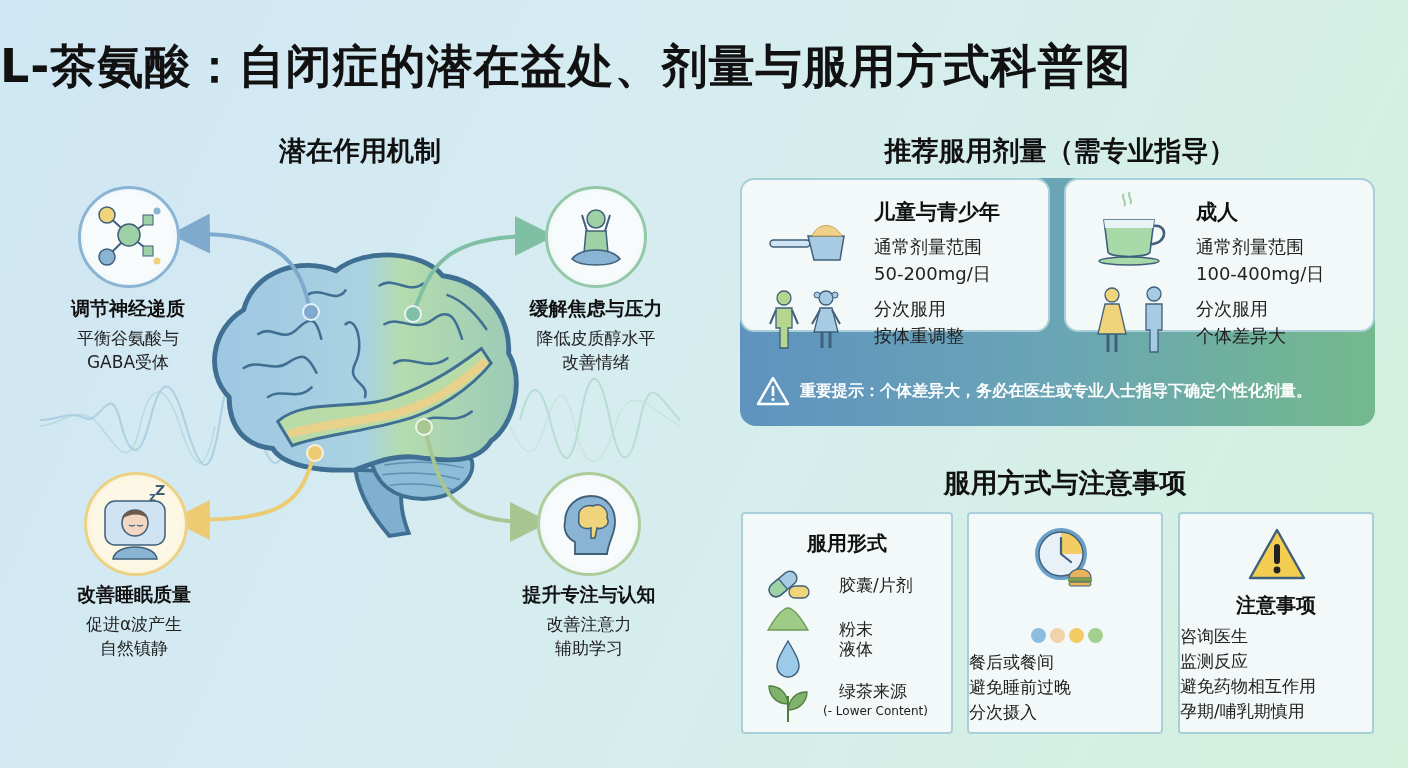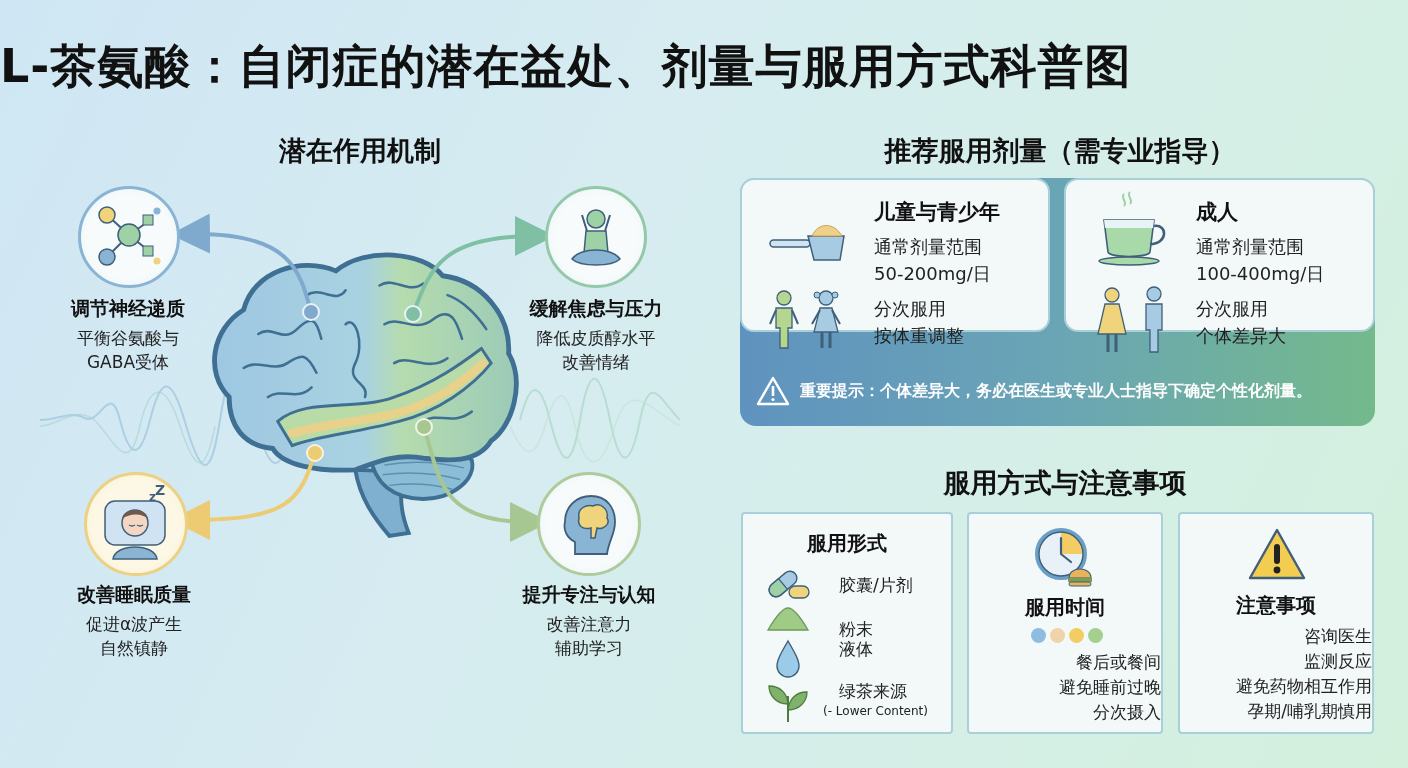--- a/index.html
+++ b/index.html
@@ -47,21 +47,21 @@
     color: #fff; font-size: 16px; font-weight: bold;
   }
   .dose-warning svg { margin-right: 10px; }
 
   
   .use-card {
     position: absolute; top: 512px; height: 222px; background: #f3f8f9;
     border: 2px solid #a9cfd9; border-radius: 4px;
   }
   .use-card .h { position: absolute; font-size: 20px; font-weight: bold; color: #111; text-align: center; }
-  .use-card .lines { position: absolute; text-align: right; font-size: 17px; line-height: 25px; color:#222; left:0; right:0; }
+  .use-card .lines { position: absolute; text-align: left; font-size: 17px; line-height: 25px; color:#222; left:0; right:0; }
   .form-row { position: absolute; left: 22px; display: flex; align-items: center; }
   .form-row .lbl { font-size: 17px; color: #222; position: absolute; left: 74px; white-space: nowrap; }
   .dots { position: absolute; display: flex; gap: 4px; }
   .dots span { width: 15px; height: 15px; border-radius: 50%; display: inline-block; }
 </style>
 </head>
 <body>
 
 <div class="title">L-茶氨酸：自闭症的潜在益处、剂量与服用方式科普图</div>
 
@@ -296,21 +296,20 @@
 <div class="use-card" style="left:967px; width:196px;">
   <svg style="position:absolute; left:64px; top:12px;" width="64" height="62" viewBox="0 0 64 62">
     <circle cx="28" cy="28" r="24" fill="#e8f1f8" stroke="#6a9fc8" stroke-width="4"></circle>
     <path d="M28 28 L28 6 A22 22 0 0 1 50 28 Z" fill="#f3cd63"></path>
     <circle cx="28" cy="28" r="22" fill="none" stroke="#3f5f7a" stroke-width="1.4"></circle>
     <path d="M28 28 L28 12 M28 28 L38 36" stroke="#3f5f7a" stroke-width="2.2" stroke-linecap="round"></path>
     <path d="M36 52 C36 40 58 40 58 52 Z" fill="#e8b35a" stroke="#3f5f7a" stroke-width="1.2"></path>
     <rect x="35" y="52" width="24" height="4" fill="#7a9e4e"></rect>
     <rect x="36" y="56" width="22" height="4" rx="2" fill="#e8b35a" stroke="#3f5f7a" stroke-width="1"></rect>
   </svg>
-  <div class="h" style="left:0; right:0; top:80px;">服用时间</div>
   <div class="dots" style="left:62px; top:114px;">
     <span style="background:#8fbde0"></span>
     <span style="background:#f0d3a8"></span>
     <span style="background:#f3cd63"></span>
     <span style="background:#a5cf8e"></span>
   </div>
   <div class="lines" style="top:136px;">
     <div>餐后或餐间</div>
     <div>避免睡前过晚</div>
     <div>分次摄入</div>

